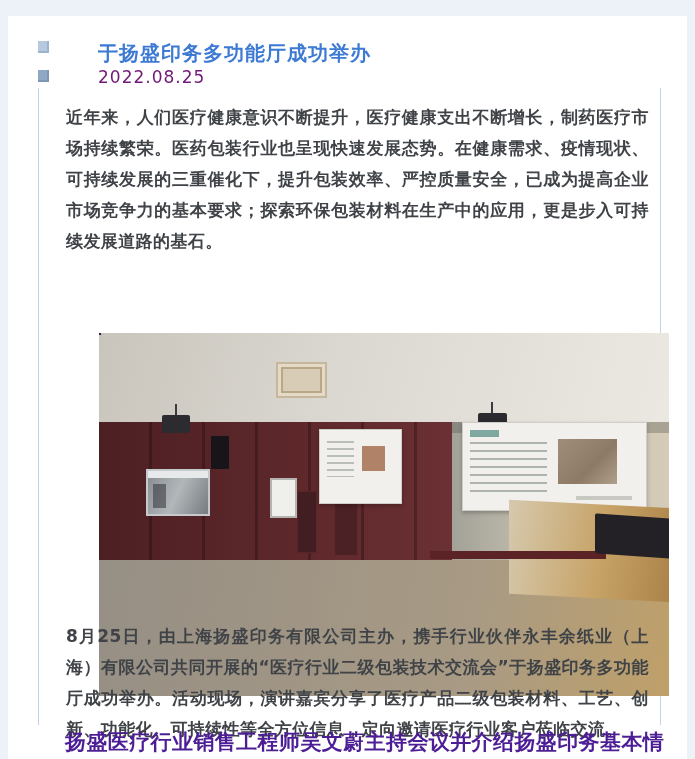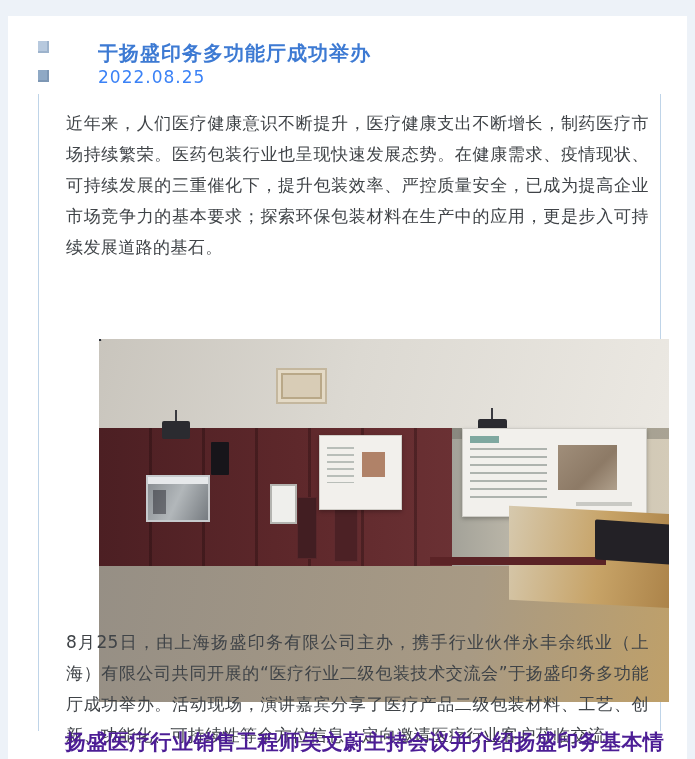--- a/index.html
+++ b/index.html
@@ -15,27 +15,28 @@
   
   .sq{position:absolute;width:11px;height:12px;}
   .sq1{left:30px;top:25px;background:#b7c9de;box-shadow:inset -2px -2px 0 #9db3cc;}
   .sq2{left:30px;top:54px;background:#8fa9c5;box-shadow:inset -2px -2px 0 #7d97b4;}
   .title{
     position:absolute;left:90px;top:24px;
     font-size:20px;font-weight:bold;color:#3d7ad3;letter-spacing:1px;
   }
   .date{
     position:absolute;left:90px;top:51px;
-    font-size:17px;color:#3b82f6;letter-spacing:1px;
+    font-size:17px;color:#701a75;letter-spacing:1px;
   }
   
   .quote-box{
-    position:absolute;left:30px;top:78px;width:623px;height:637px;
+    position:absolute;left:30px;top:72px;width:623px;height:637px;
     border-left:1px solid #bfd4e8;border-right:1px solid #bfd4e8;
     box-sizing:border-box;
+    font-weight:bold;
   }
   .para{
     position:absolute;left:27px;width:583px;
     font-size:17px;line-height:31px;color:#3f4347;
     text-align:justify;letter-spacing:.4px;
   }
   .para1{top:14px;}
   .para2{top:533px;}
   .caption{
     position:absolute;left:57px;top:712px;width:600px;

